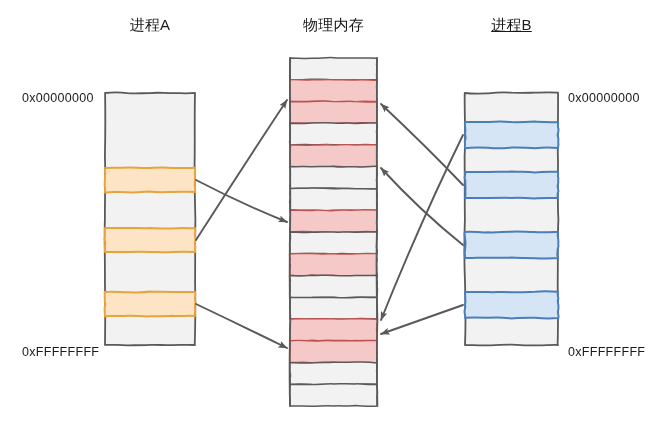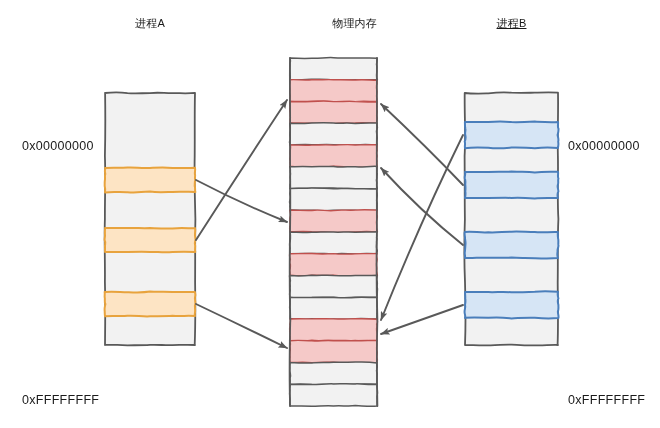--- a/index.html
+++ b/index.html
@@ -16,40 +16,39 @@
   }
   #canvas {
     position: absolute;
     left: 0;
     top: 0;
     width: 660px;
     height: 428px;
   }
   .col-title {
     position: absolute;
-    font-size: 11px;
+    font-size: 15px;
     color: #1a1a1a;
     white-space: nowrap;
     text-align: center;
     letter-spacing: 0.2px;
   }
   .addr-label {
     position: absolute;
     font-size: 12.5px;
     color: #1a1a1a;
     white-space: nowrap;
     letter-spacing: 0.3px;
-    margin-top: 48px;
   }
 </style>
 </head>
 <body>
 
 <div class="col-title" style="left:105px; top:16px; width:90px;">进程A</div>
-<div class="col-title" style="left:290px; top:16px; width:87px;text-align:right;">物理内存</div>
+<div class="col-title" style="left:290px; top:16px; width:87px;">物理内存</div>
 <div class="col-title" style="left:465px; top:16px; width:93px;text-decoration:underline;">进程B</div>
 
 <div class="addr-label" style="left:22px; top:91px;">0x00000000</div>
 <div class="addr-label" style="left:22px; top:345px;">0xFFFFFFFF</div>
 <div class="addr-label" style="left:568px; top:91px;">0x00000000</div>
 <div class="addr-label" style="left:568px; top:345px;">0xFFFFFFFF</div>
 
 <svg id="canvas" viewBox="0 0 660 428" xmlns="http://www.w3.org/2000/svg">
   <defs>
     <marker id="arrowhead" markerWidth="9" markerHeight="7" refX="8.5" refY="3.5" orient="auto" markerUnits="userSpaceOnUse">

